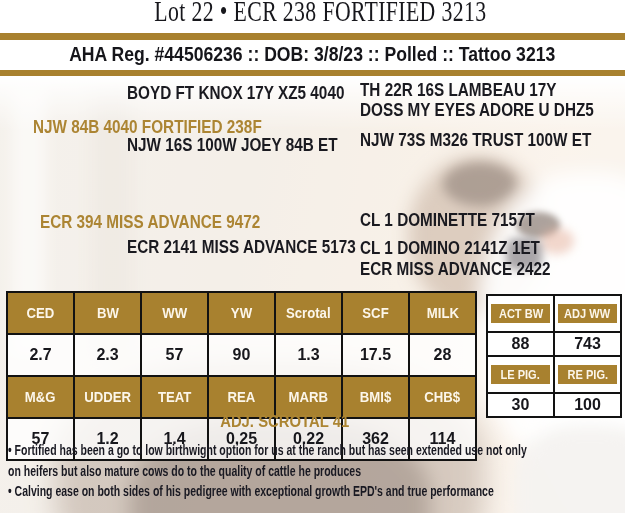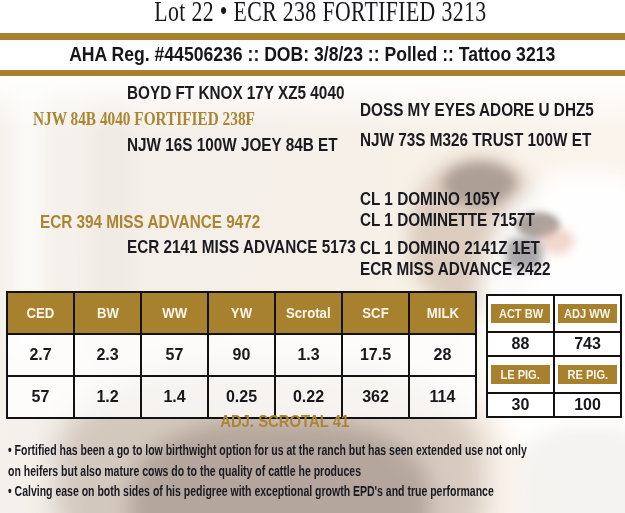--- a/index.html
+++ b/index.html
@@ -111,41 +111,41 @@
   </div>
   <div id="bar1" class="layer gold-bar"></div>
   <div id="reg-line" class="layer">
     <span>AHA Reg. #44506236 :: DOB: 3/8/23 :: Polled :: Tattoo 3213</span>
   </div>
   <div id="bar2" class="layer gold-bar"></div>
 
   <div class="layer ped-line" style="left:127px;top:84px;">
     <span class="cx">BOYD FT KNOX 17Y XZ5 4040</span>
   </div>
-  <div class="layer ped-line ped-gold" style="left:33px;top:110px;font-family:Liberation Serif, serif;">
+  <div class="layer ped-line ped-gold" style="left:33px;top:118px;">
     <span class="cx">NJW 84B 4040 FORTIFIED 238F</span>
   </div>
   <div class="layer ped-line" style="left:127px;top:136px;">
     <span class="cx">NJW 16S 100W JOEY 84B ET</span>
   </div>
+  <div class="layer ped-line" style="left:360px;top:81px;">
+    <span class="cx">TH 22R 16S LAMBEAU 17Y</span>
+  </div>
   <div class="layer ped-line" style="left:360px;top:101px;">
     <span class="cx">DOSS MY EYES ADORE U DHZ5</span>
   </div>
   <div class="layer ped-line" style="left:360px;top:131px;">
     <span class="cx">NJW 73S M326 TRUST 100W ET</span>
   </div>
 
   <div class="layer ped-line ped-gold" style="left:40px;top:213px;">
     <span class="cx">ECR 394 MISS ADVANCE 9472</span>
   </div>
   <div class="layer ped-line" style="left:127px;top:238px;">
     <span class="cx">ECR 2141 MISS ADVANCE 5173</span>
-  </div>
-  <div class="layer ped-line" style="left:360px;top:190px;">
-    <span class="cx">CL 1 DOMINO 105Y</span>
   </div>
   <div class="layer ped-line" style="left:360px;top:211px;">
     <span class="cx">CL 1 DOMINETTE 7157T</span>
   </div>
   <div class="layer ped-line" style="left:360px;top:239px;">
     <span class="cx">CL 1 DOMINO 2141Z 1ET</span>
   </div>
   <div class="layer ped-line" style="left:360px;top:260px;">
     <span class="cx">ECR MISS ADVANCE 2422</span>
   </div>
@@ -164,20 +164,29 @@
     <tr>
       <td class="val"><span>2.7</span></td>
       <td class="val"><span>2.3</span></td>
       <td class="val"><span>57</span></td>
       <td class="val"><span>90</span></td>
       <td class="val"><span>1.3</span></td>
       <td class="val"><span>17.5</span></td>
       <td class="val"><span>28</span></td>
     </tr>
     <tr>
+      <td class="hd"><span class="cxc">M&amp;G</span></td>
+      <td class="hd"><span class="cxc">UDDER</span></td>
+      <td class="hd"><span class="cxc">TEAT</span></td>
+      <td class="hd"><span class="cxc">REA</span></td>
+      <td class="hd"><span class="cxc">MARB</span></td>
+      <td class="hd"><span class="cxc">BMI$</span></td>
+      <td class="hd"><span class="cxc">CHB$</span></td>
+    </tr>
+    <tr>
       <td class="val"><span>57</span></td>
       <td class="val"><span>1.2</span></td>
       <td class="val"><span>1.4</span></td>
       <td class="val"><span>0.25</span></td>
       <td class="val"><span>0.22</span></td>
       <td class="val"><span>362</span></td>
       <td class="val"><span>114</span></td>
     </tr>
   </tbody>
     </table>

